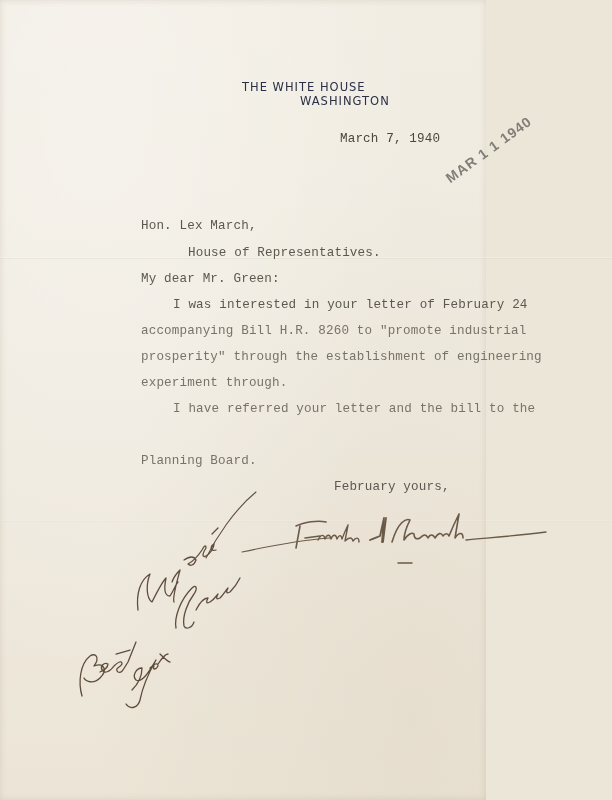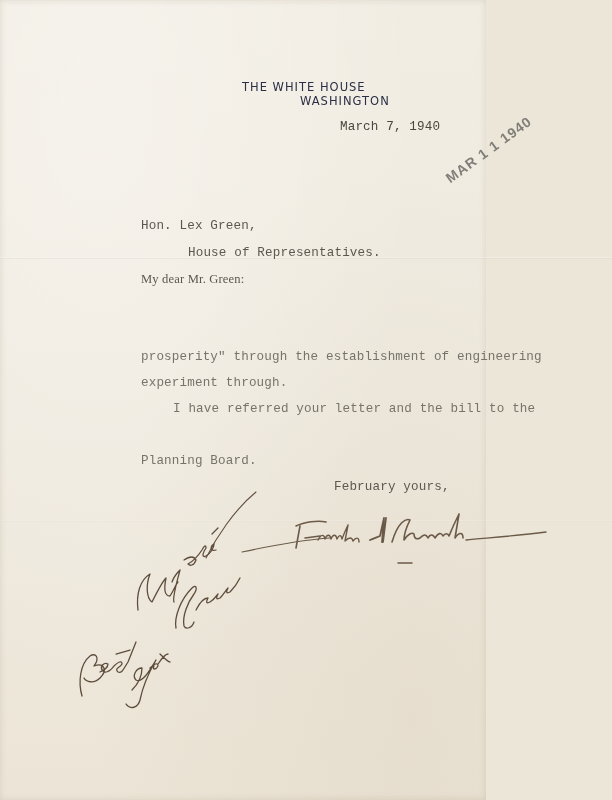--- a/index.html
+++ b/index.html
@@ -71,29 +71,31 @@
 <body>
 
 <div class="page">
 
   <div class="fold" style="top:257px;"></div>
   <div class="fold" style="top:520px; opacity:0.5;"></div>
 
   <div class="letterhead" style="left:242px; top:80px;">THE WHITE HOUSE</div>
   <div class="letterhead" style="left:300px; top:94px;text-align:center;">WASHINGTON</div>
 
-  <div class="typed dark" style="left:329px; top:120px;padding-left:11px;">March 7, 1940</div>
+  <div class="typed dark" style="left:329px; top:132px;padding-left:11px;">March 7, 1940</div>
 
   <div class="stamp">MAR 1 1 1940</div>
 
-  <div class="typed" style="left:141px; top:219px;">Hon. Lex Green,</div>
+  <div class="typed" style="left:141px; top:219px;">Hon. Lex March,</div>
   <div class="typed" style="left:188px; top:246px;">House of Representatives.</div>
 
-  <div class="typed" style="left:141px; top:272px;font-family:Liberation Serif, serif;">My dear Mr. Green:</div>
+  <div class="typed" style="left:141px; top:272px;">My dear Mr. Green:</div>
 
+  <div class="typed" style="left:173px; top:298px;">I was interested in your letter of February 24</div>
+  <div class="typed light" style="left:141px; top:324px;">accompanying Bill H.R. 8260 to "promote industrial</div>
   <div class="typed light" style="left:141px; top:350px;">prosperity" through the establishment of engineering</div>
   <div class="typed light" style="left:141px; top:376px;">experiment through.</div>
 
   <div class="typed light" style="left:173px; top:402px;">I have referred your letter and the bill to the</div>
   <div class="typed light" style="left:141px; top:454px;">Planning Board.</div>
 
   <div class="typed" style="left:334px; top:480px;">February yours,</div>
 
   <svg class="ink" width="612" height="800" viewBox="0 0 612 800">
 

